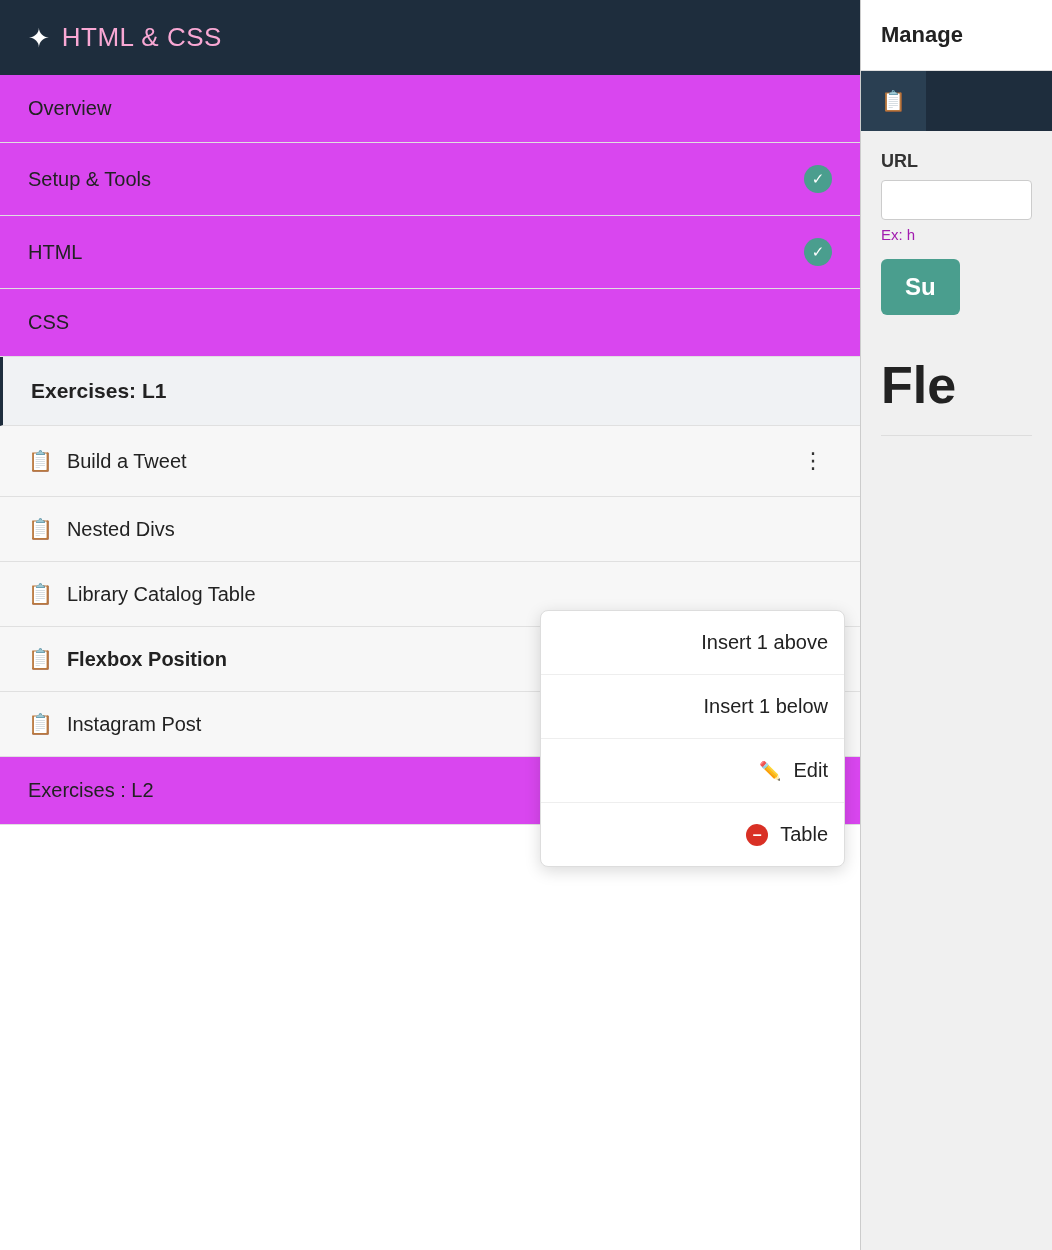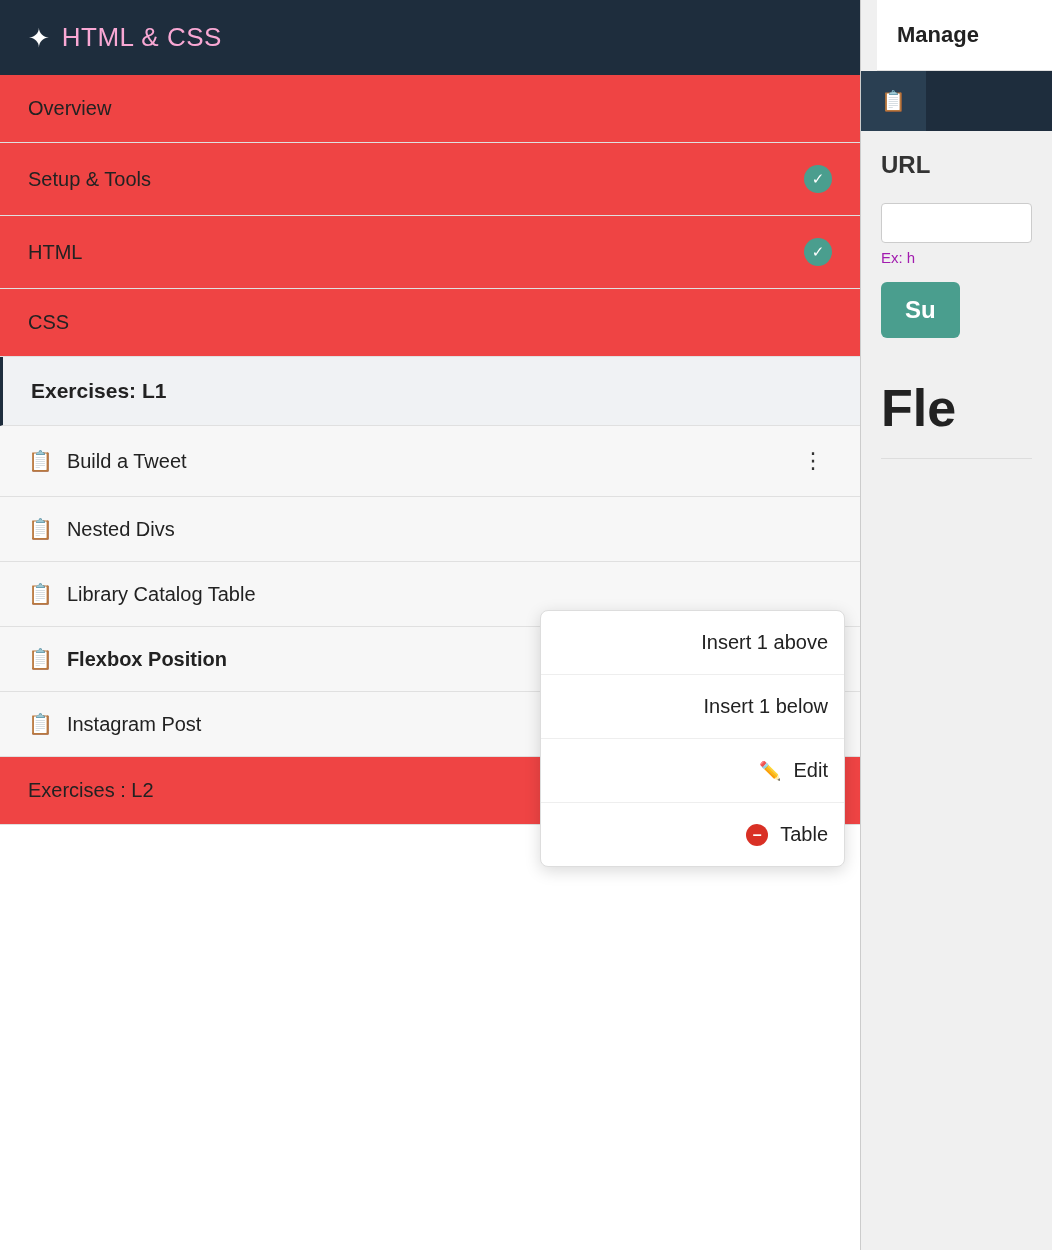--- a/index.html
+++ b/index.html
@@ -42,21 +42,21 @@
 
     .nav-item {
       display: flex;
       align-items: center;
       justify-content: space-between;
       padding: 22px 28px;
       border-bottom: 1px solid #e0e0e0;
       font-size: 20px;
       color: #222;
       cursor: pointer;
-      background: #ef4444;
+      background: #d946ef;
     }
 
     .nav-item.active-section {
       background: #f0f2f4;
       border-left: 3px solid #1e2d3d;
       font-weight: 700;
       font-size: 21px;
     }
 
     .nav-item .check-icon {
@@ -166,21 +166,20 @@
       border-left: 1px solid #ccc;
     }
 
     .right-panel-header {
       padding: 22px 20px;
       font-size: 22px;
       font-weight: 600;
       color: #222;
       background: white;
       border-bottom: 1px solid #e0e0e0;
-      margin-left: 16px;
     }
 
     .right-panel-tabs {
       display: flex;
       background: #1e2d3d;
       padding: 0;
     }
 
     .right-tab {
       padding: 18px 20px;
@@ -194,24 +193,24 @@
 
     .right-tab.active {
       background: #2a3f52;
     }
 
     .right-panel-content {
       padding: 20px;
     }
 
     .field-label {
-      font-size: 24px;
+      font-size: 18px;
       font-weight: 600;
       color: #333;
-      margin-bottom: 24px;
+      margin-bottom: 8px;
     }
 
     .field-input {
       width: 100%;
       padding: 10px 12px;
       border: 1px solid #ccc;
       border-radius: 4px;
       font-size: 16px;
       background: white;
       margin-bottom: 6px;

